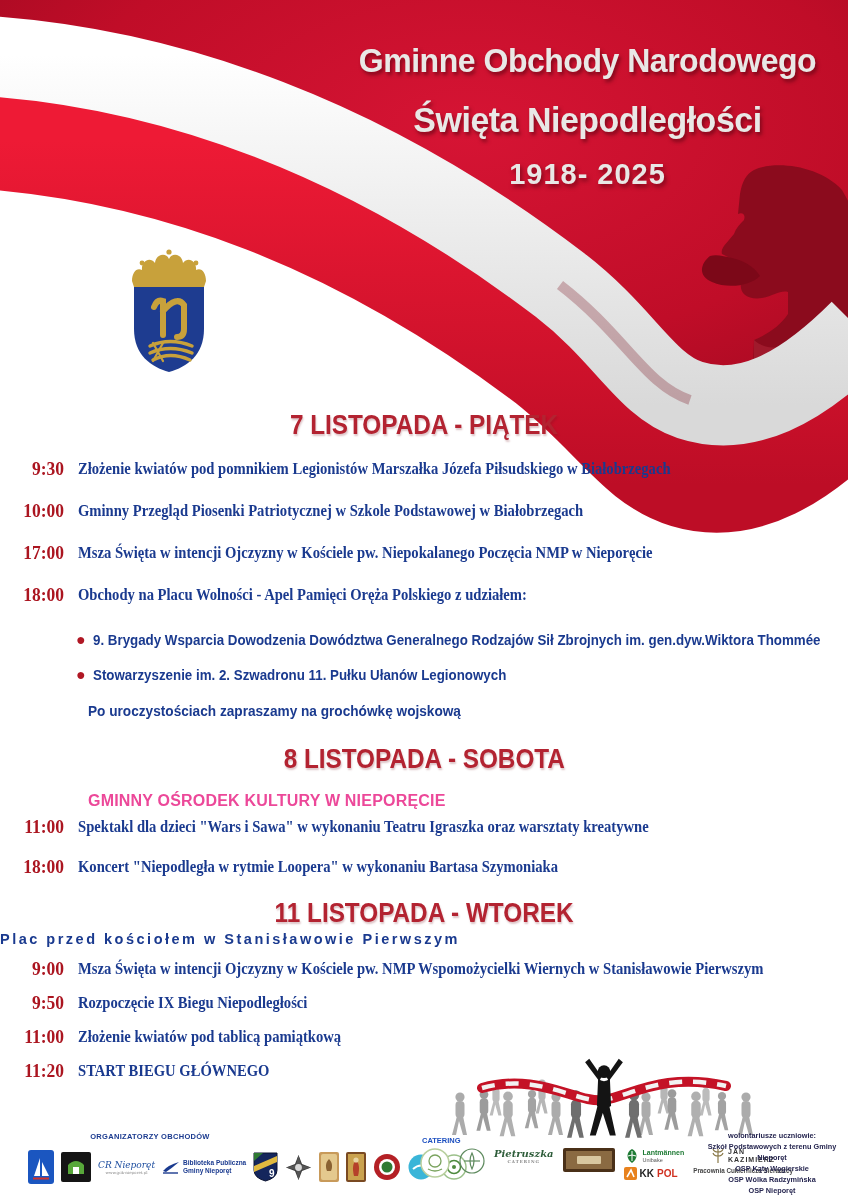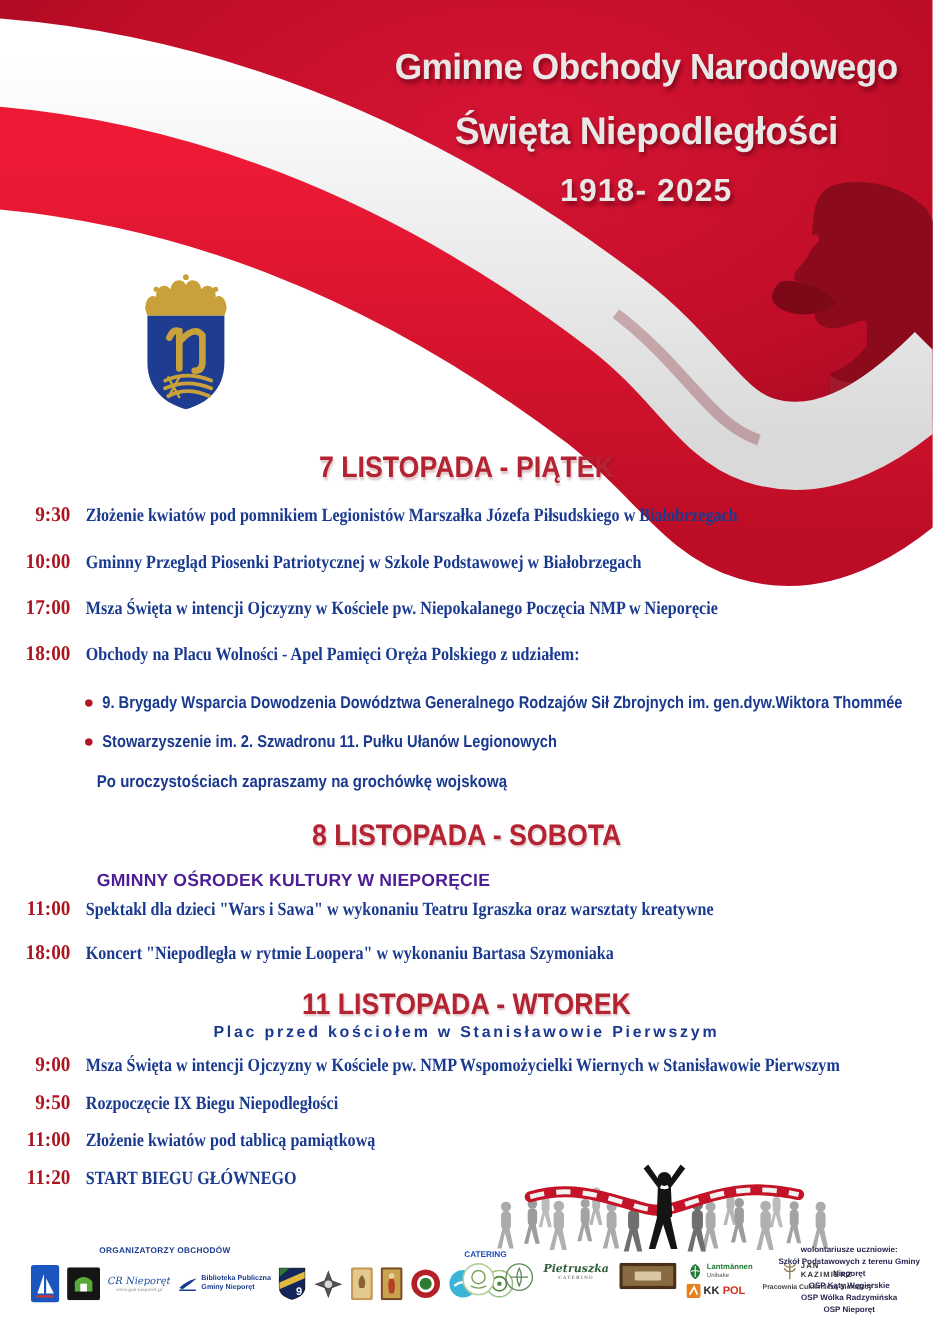--- a/index.html
+++ b/index.html
@@ -22,22 +22,22 @@
   .time{flex:0 0 64px;text-align:right;font-size:19px;font-weight:bold;color:#ab1520;
         transform:scaleX(.92);transform-origin:100% 50%;}
   .etext{margin-left:14px;font-size:17px;font-weight:bold;color:#1a3a8f;white-space:nowrap;
          display:inline-block;transform:scaleX(.86);transform-origin:0 50%;}
   .bullet{display:flex;align-items:baseline;height:20px;line-height:20px;padding-left:76px;}
   .dot{color:#b01724;font-size:16px;font-weight:bold;margin-right:7px;}
   .btext{font-size:15.5px;font-weight:bold;color:#1a3a8f;white-space:nowrap;
          display:inline-block;transform:scaleX(.86);transform-origin:0 50%;}
   .note{height:20px;line-height:20px;padding-left:88px;font-size:15.5px;font-weight:bold;color:#1a3a8f;}
   .note span{display:inline-block;transform:scaleX(.88);transform-origin:0 50%;white-space:nowrap;}
-  .venue-sat{height:20px;line-height:20px;padding-left:88px;font-size:16px;font-weight:bold;color:#4c1d95;letter-spacing:.2px;}
-  .venue-tue{height:18px;line-height:18px;text-align:center;font-size:14.5px;font-weight:bold;
+  .venue-sat{height:20px;line-height:20px;padding-left:88px;font-size:16px;font-weight:bold;color:#ec4899;letter-spacing:.2px;}
+  .venue-tue{height:18px;line-height:18px;text-align:left;font-size:14.5px;font-weight:bold;
              color:#1a3a8f;letter-spacing:2.5px;}
   
   .mt16{margin-top:16px;} .mb20{margin-bottom:20px;} .mt24{margin-top:24px;} .mb15{margin-bottom:15px;}
   .mt21{margin-top:21px;} .mt15{margin-top:15px;} .mt5{margin-top:5px;} .mb18{margin-bottom:18px;}
   .mt18{margin-top:18px;} .mt10{margin-top:10px;} .mb12{margin-bottom:12px;}
   
   .runners{position:absolute;top:1032px;left:438px;width:330px;height:108px;}
   .org-label{position:absolute;top:1132px;left:60px;width:180px;text-align:center;
              font-size:7.5px;font-weight:bold;color:#1a3a8f;letter-spacing:.3px;}
   .partners-label{position:absolute;top:1136px;left:422px;font-size:7.5px;font-weight:bold;color:#1d50c0;}

